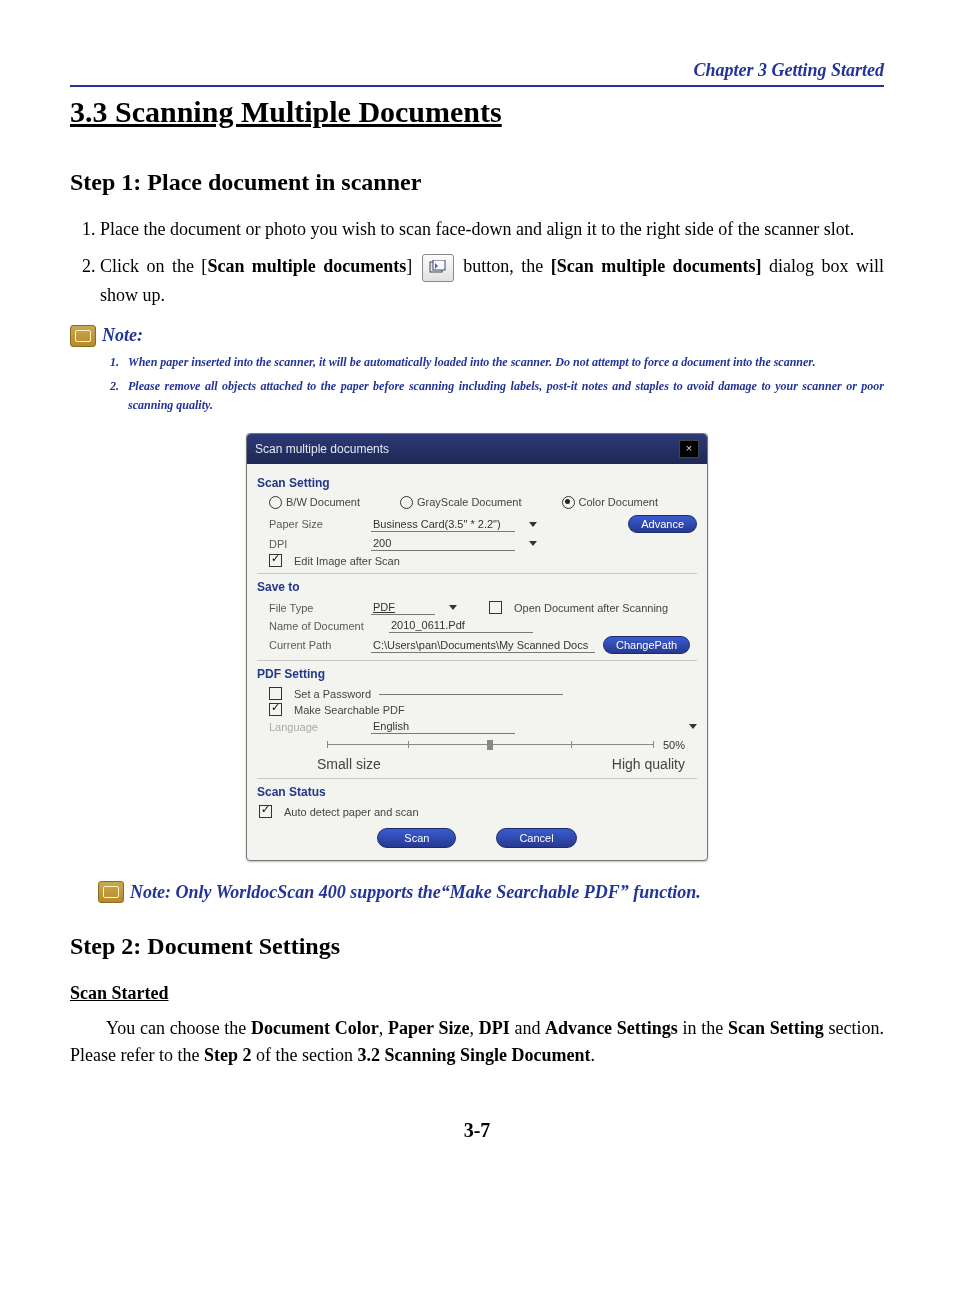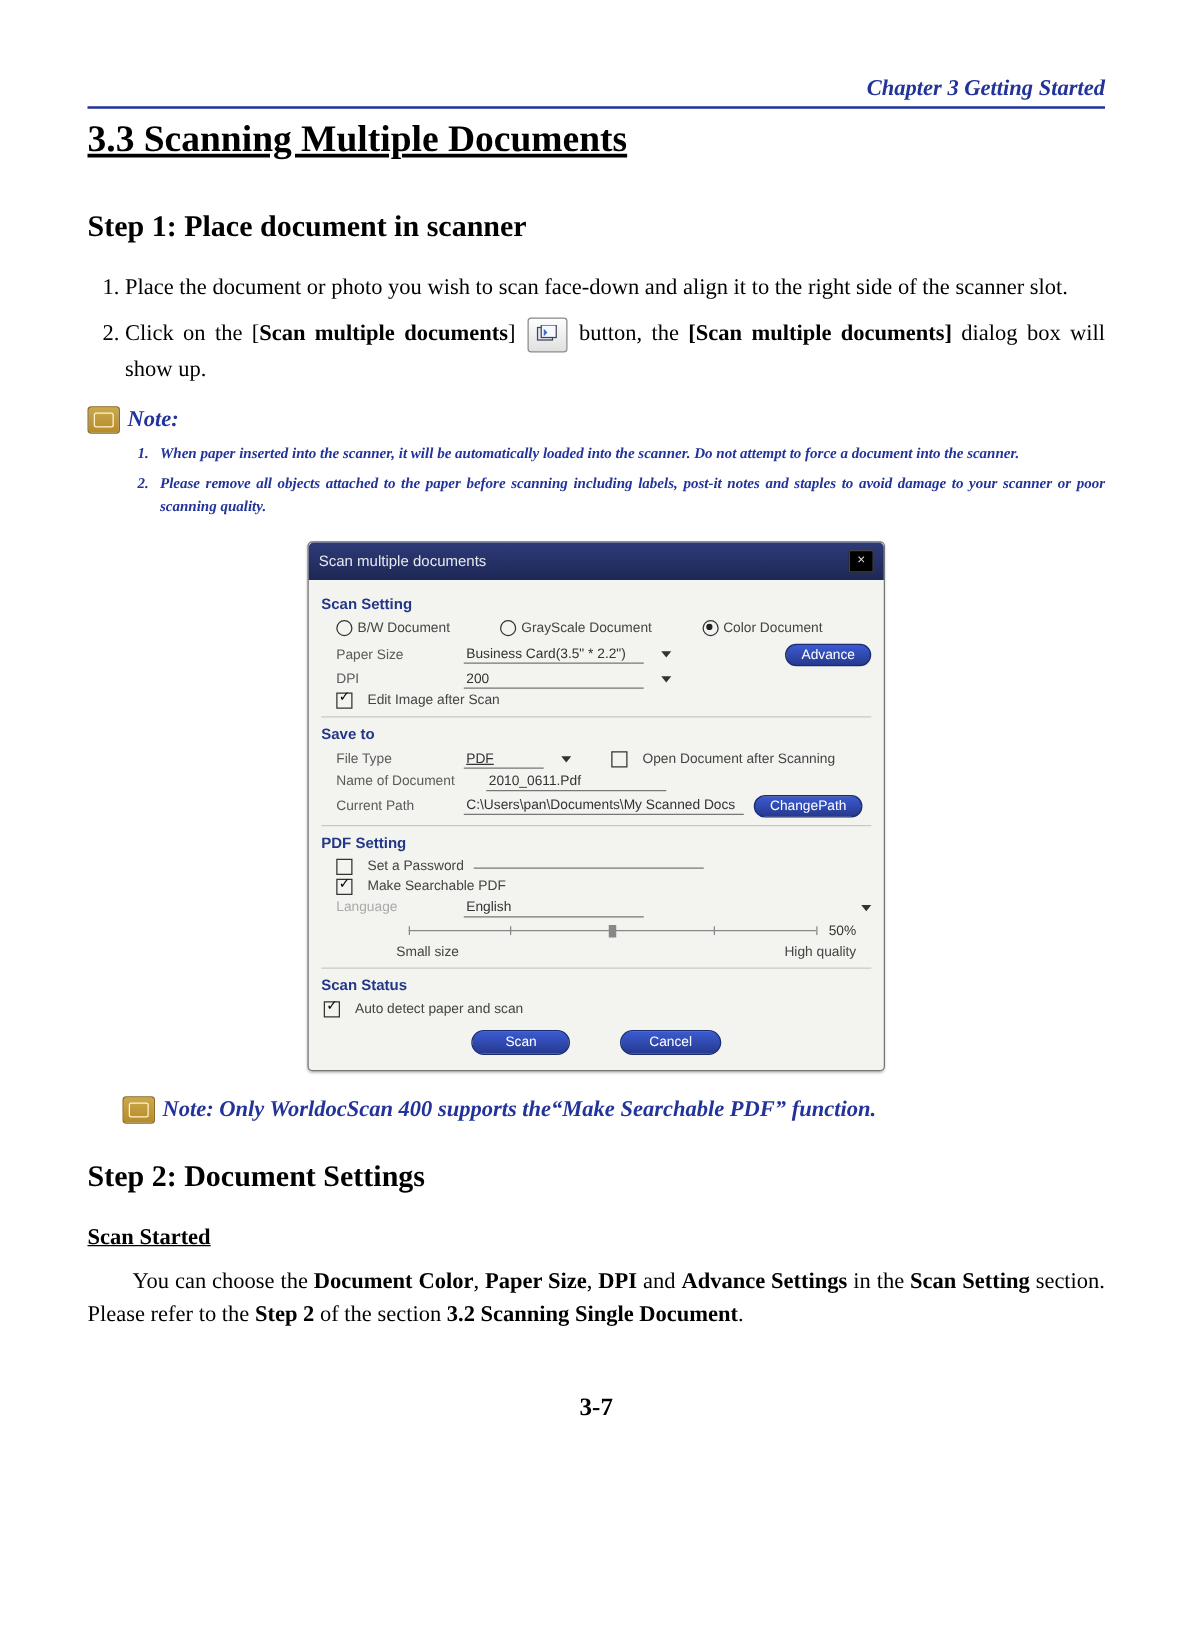--- a/index.html
+++ b/index.html
@@ -259,21 +259,21 @@
     top: 2px;
     width: 6px; height: 10px;
     background: #888;
     left: 50%;
     transform: translateX(-50%);
   }
   .slider-labels {
     display: flex;
     justify-content: space-between;
     margin: 0 12px 4px 60px;
-    font-size: 11px;
+    font-size: 14px;
     color: #444;
   }
   .hr {
     border: none;
     border-top: 1px solid #c9c9c3;
     margin: 6px 0;
   }
   .dlg-actions {
     display: flex;
     justify-content: center;

